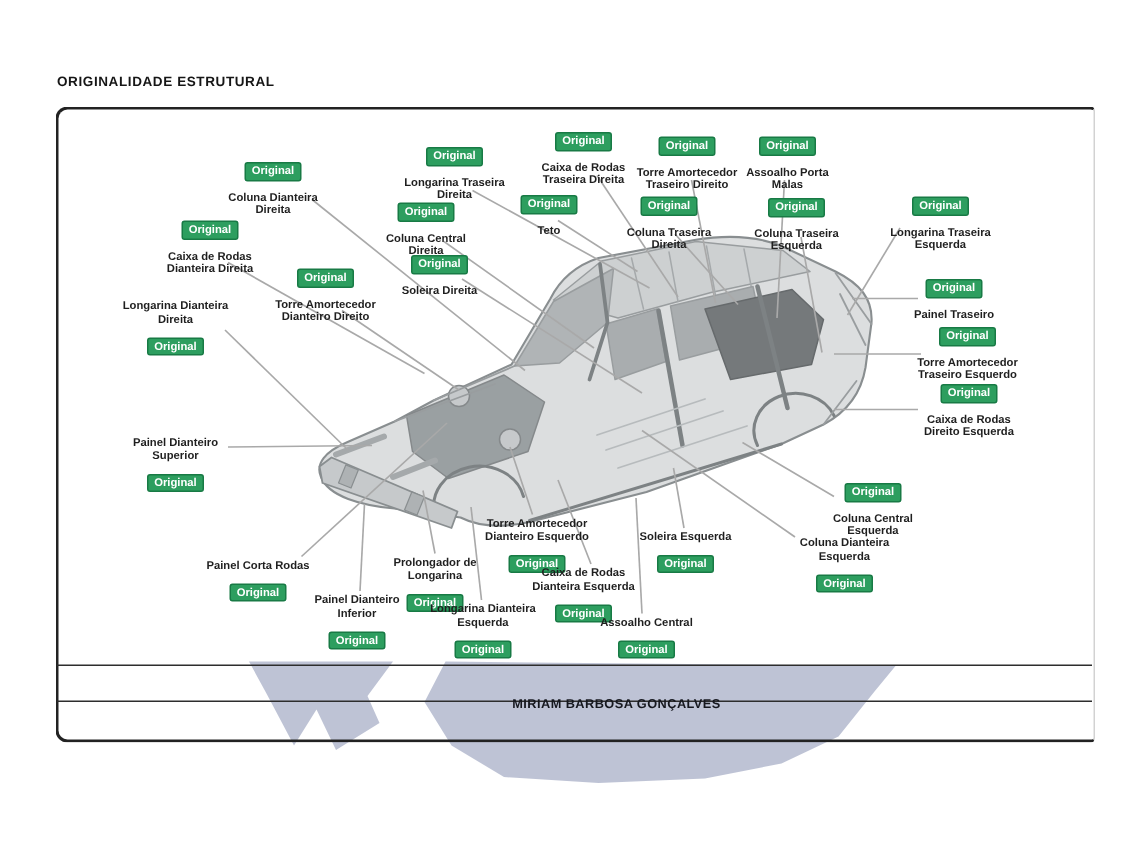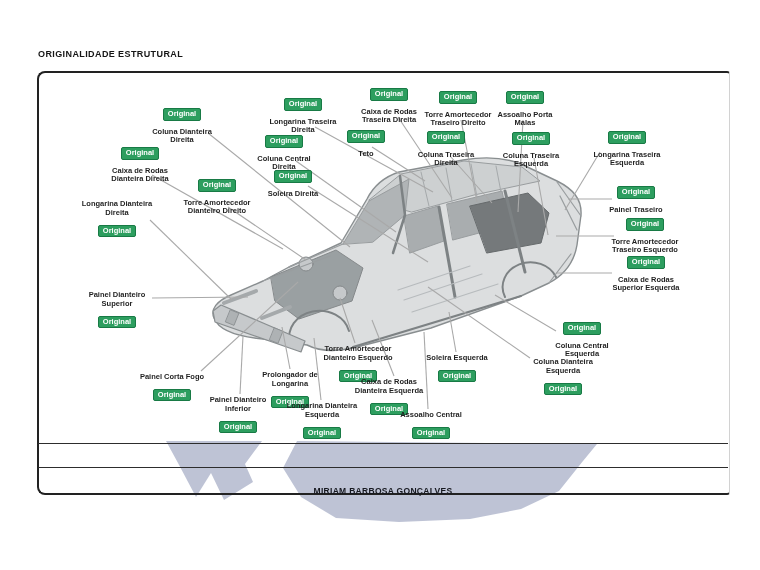--- a/index.html
+++ b/index.html
@@ -99,21 +99,21 @@
         <line x1="394" y1="376" x2="372" y2="320" stroke="#a9a9a9" stroke-width="1.1"></line>
         <line x1="428" y1="409" x2="424" y2="332" stroke="#a9a9a9" stroke-width="1.1"></line>
         <line x1="456" y1="352" x2="449" y2="312" stroke="#a9a9a9" stroke-width="1.1"></line>
         <line x1="530" y1="358" x2="428" y2="287" stroke="#a9a9a9" stroke-width="1.1"></line>
       </g>
   </svg>
 
   <div class="main-box"></div>
   <div class="row-line" style="top:443px;"></div>
   <div class="row-line" style="top:467px;"></div>
-  <div class="footer-text" style="top:486px;">MIRIAM BARBOSA GONÇALVES</div>
+  <div class="footer-text" style="top:464px;margin-left:28px;">MIRIAM BARBOSA GONÇALVES</div>
 
   <div class="labels-layer" id="labels-layer">
       <div class="part-label" style="left: 182px; top: 101px;"><span class="badge" style="background: rgb(45, 158, 95); border-color: rgb(24, 122, 69); color: rgb(255, 255, 255);">Original</span><div class="part-name">
           <div>Coluna Dianteira</div>
           <div>Direita</div>
         </div></div>
       <div class="part-label" style="left: 303px; top: 91px;"><span class="badge" style="background: rgb(45, 158, 95); border-color: rgb(24, 122, 69); color: rgb(255, 255, 255);">Original</span><div class="part-name">
           <div>Longarina Traseira</div>
           <div>Direita</div>
         </div></div>
@@ -161,36 +161,36 @@
         </div></div>
       <div class="part-label" style="left: 636px; top: 179px;"><span class="badge" style="background: rgb(45, 158, 95); border-color: rgb(24, 122, 69); color: rgb(255, 255, 255);">Original</span><div class="part-name">
           <div>Painel Traseiro</div>
         </div></div>
       <div class="part-label" style="left: 645px; top: 211px;"><span class="badge" style="background: rgb(45, 158, 95); border-color: rgb(24, 122, 69); color: rgb(255, 255, 255);">Original</span><div class="part-name">
           <div>Torre Amortecedor</div>
           <div>Traseiro Esquerdo</div>
         </div></div>
       <div class="part-label" style="left: 646px; top: 249px;"><span class="badge" style="background: rgb(45, 158, 95); border-color: rgb(24, 122, 69); color: rgb(255, 255, 255);">Original</span><div class="part-name">
           <div>Caixa de Rodas</div>
-          <div>Superior Esquerda</div>
+          <div>Direito Esquerda</div>
         </div></div>
       <div class="part-label" style="left: 582px; top: 315px;"><span class="badge" style="background: rgb(45, 158, 95); border-color: rgb(24, 122, 69); color: rgb(255, 255, 255);">Original</span><div class="part-name">
           <div>Coluna Central</div>
           <div>Esquerda</div>
         </div></div>
       <div class="part-label" style="left: 117px; top: 200px;"><div class="part-name">
           <div>Longarina Dianteira</div>
           <div>Direita</div>
         </div><span class="badge" style="background: rgb(45, 158, 95); border-color: rgb(24, 122, 69); color: rgb(255, 255, 255);">Original</span></div>
       <div class="part-label" style="left: 117px; top: 291px;"><div class="part-name">
           <div>Painel Dianteiro</div>
           <div>Superior</div>
         </div><span class="badge" style="background: rgb(45, 158, 95); border-color: rgb(24, 122, 69); color: rgb(255, 255, 255);">Original</span></div>
       <div class="part-label" style="left: 172px; top: 373px;"><div class="part-name">
-          <div>Painel Corta Fogo</div>
+          <div>Painel Corta Rodas</div>
         </div><span class="badge" style="background: rgb(45, 158, 95); border-color: rgb(24, 122, 69); color: rgb(255, 255, 255);">Original</span></div>
       <div class="part-label" style="left: 238px; top: 396px;"><div class="part-name">
           <div>Painel Dianteiro</div>
           <div>Inferior</div>
         </div><span class="badge" style="background: rgb(45, 158, 95); border-color: rgb(24, 122, 69); color: rgb(255, 255, 255);">Original</span></div>
       <div class="part-label" style="left: 290px; top: 371px;"><div class="part-name">
           <div>Prolongador de</div>
           <div>Longarina</div>
         </div><span class="badge" style="background: rgb(45, 158, 95); border-color: rgb(24, 122, 69); color: rgb(255, 255, 255);">Original</span></div>
       <div class="part-label" style="left: 322px; top: 402px;"><div class="part-name">

